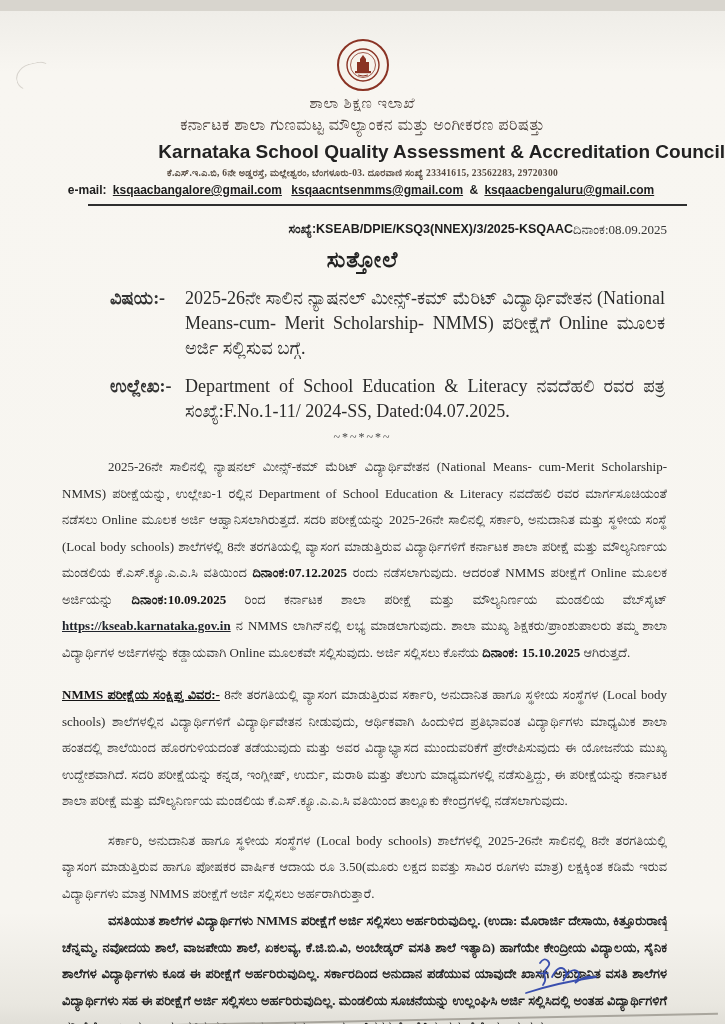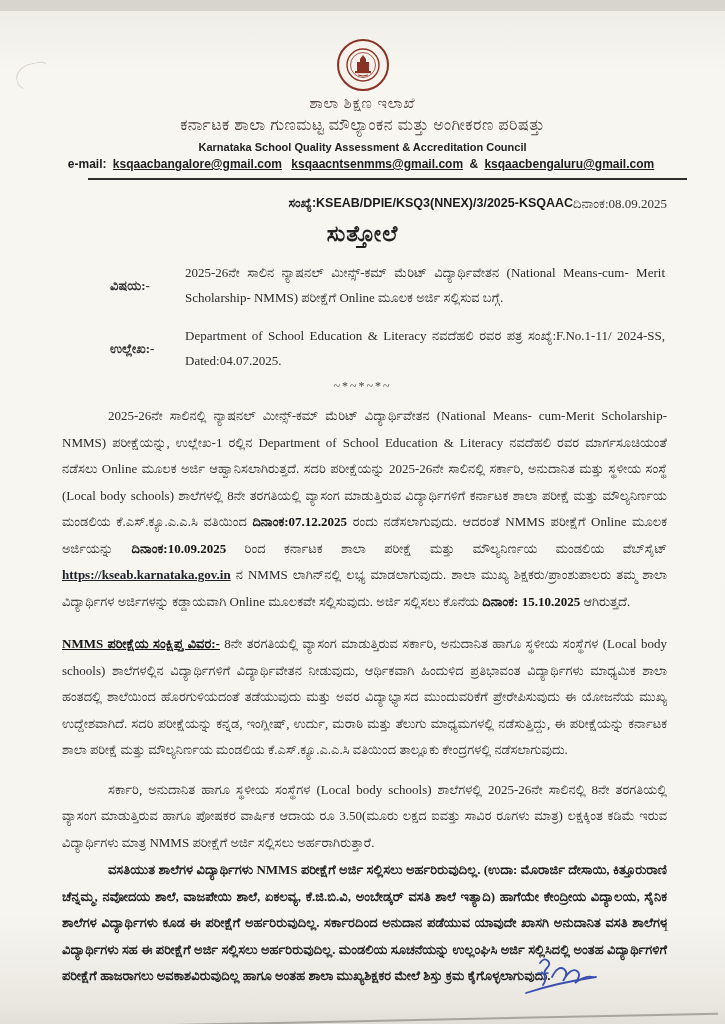--- a/index.html
+++ b/index.html
@@ -9,33 +9,33 @@
     background:linear-gradient(180deg,#efede8 0%,#f8f6f1 6%,#f7f5f0 88%,#e9e7e0 97%,#dcdad3 100%);
     color:#2b2b2b;
   }
   
   .letterhead{padding-top:28px;text-align:center;}
   .emblem{width:48px;height:48px;margin:0 auto 4px;border:2px solid #8a3324;border-radius:50%;
     display:flex;align-items:center;justify-content:center;background:#f7f3ec;}
   .dept-kn{font-size:14.5px;color:#4a3f3a;letter-spacing:1px;}
   .council-kn{font-size:16px;color:#453b36;margin-top:4px;letter-spacing:.5px;}
   .council-en{font-family:"Liberation Sans","DejaVu Sans",sans-serif;font-weight:bold;
-    font-size:11px;color:#222;margin-top:7px;}
+    font-size:19px;color:#222;margin-top:7px;text-align:right;}
   .address-kn{font-size:9.5px;font-weight:bold;color:#55493f;margin-top:5px;letter-spacing:.3px;}
   .email-line{font-family:"Liberation Sans","DejaVu Sans",sans-serif;font-weight:bold;
     font-size:12px;color:#1d1d1d;margin-top:4px;}
   .email-line a{color:#1d1d1d;text-decoration:underline;margin:0 3px;cursor:pointer;text-align:right;}
   .head-rule{height:2px;background:#2f2f2f;margin:7px 38px 0 88px;}
   
   .ref-row{display:flex;justify-content:flex-end;margin:16px 58px 0 55px;font-size:13px;}
   .ref-no{font-weight:bold;font-family:"Liberation Sans","DejaVu Sans",sans-serif;font-size:12.5px;color:#1c1c1c;}
   .ref-date{font-size:13px;color:#333;}
   .doc-type{text-align:center;font-weight:bold;font-size:22px;margin-top:9px;letter-spacing:1px;color:#222;}
   
-  .sub-row{display:flex;margin:13px 60px 0 110px;font-size:13px;line-height:25px;align-items:center;}
+  .sub-row{display:flex;margin:13px 60px 0 110px;font-size:18px;line-height:25px;}
   .sub-row .lbl{flex:0 0 75px;font-weight:bold;color:#333;}
   .sub-row .txt{flex:1;text-align:justify;color:#2b2b2b;}
   .separator{text-align:center;font-size:12px;letter-spacing:2px;margin-top:6px;color:#444;}
   
   .body-para{margin:9px 58px 0 62px;font-size:13px;line-height:26.5px;text-align:justify;color:#2b2b2b;}
   .indent{text-indent:46px;}
   .b{font-weight:bold;color:#161616;}
   .link{font-weight:bold;text-decoration:underline;color:#20232b;cursor:pointer;}
   .sec-head-inline{font-weight:bold;text-decoration:underline;color:#141414;}
   .elig-head{margin:20px 58px 0 62px;font-weight:bold;text-decoration:underline;font-size:15px;color:#161616;}
@@ -61,20 +61,21 @@
         <circle cx="18" cy="18" r="16" fill="none" stroke="#8a3324" stroke-width="1.4"></circle>
         <circle cx="18" cy="18" r="12.5" fill="none" stroke="#8a3324" stroke-width="0.8"></circle>
         <path d="M12 24 L12 15 L15 15 L15 12 L18 8 L21 12 L21 15 L24 15 L24 24 Z" fill="#8a3324"></path>
         <rect x="10" y="24" width="16" height="2.2" fill="#8a3324"></rect>
         <path d="M13 28 Q18 30 23 28" stroke="#8a3324" stroke-width="1" fill="none"></path>
       </svg>
     </div>
     <div class="dept-kn">ಶಾಲಾ ಶಿಕ್ಷಣ ಇಲಾಖೆ</div>
     <div class="council-kn">ಕರ್ನಾಟಕ ಶಾಲಾ ಗುಣಮಟ್ಟ ಮೌಲ್ಯಾಂಕನ ಮತ್ತು ಅಂಗೀಕರಣ ಪರಿಷತ್ತು</div>
     <div class="council-en">Karnataka School Quality Assessment &amp; Accreditation Council</div>
+    <div class="address-kn">ಕೆ.ಎಸ್.ಇ.ಎ.ಬಿ, 6ನೇ ಅಡ್ಡರಸ್ತೆ, ಮಲ್ಲೇಶ್ವರಂ, ಬೆಂಗಳೂರು-03. ದೂರವಾಣಿ ಸಂಖ್ಯೆ 23341615, 23562283, 29720300</div>
     <div class="email-line">
       <span>e-mail:</span>
       <a>ksqaacbangalore@gmail.com</a>
       <a>ksqaacntsenmms@gmail.com</a>
       <span>&amp;</span>
       <a>ksqaacbengaluru@gmail.com</a>
     </div>
     <div class="head-rule"></div>
   </div>
 

